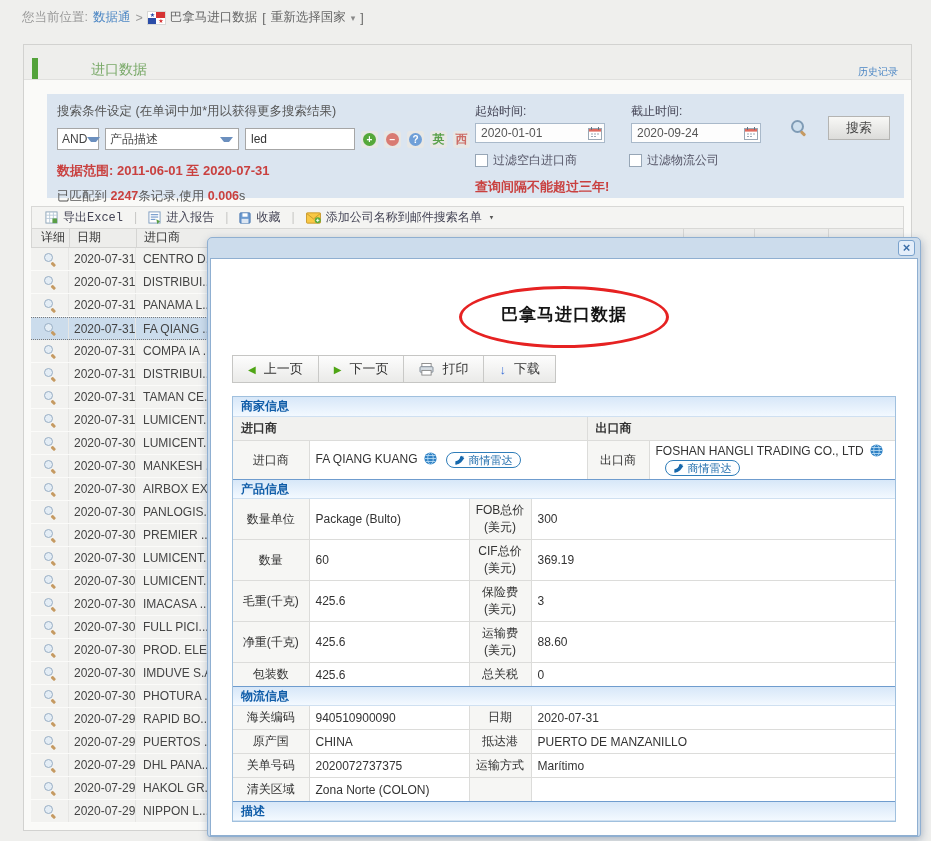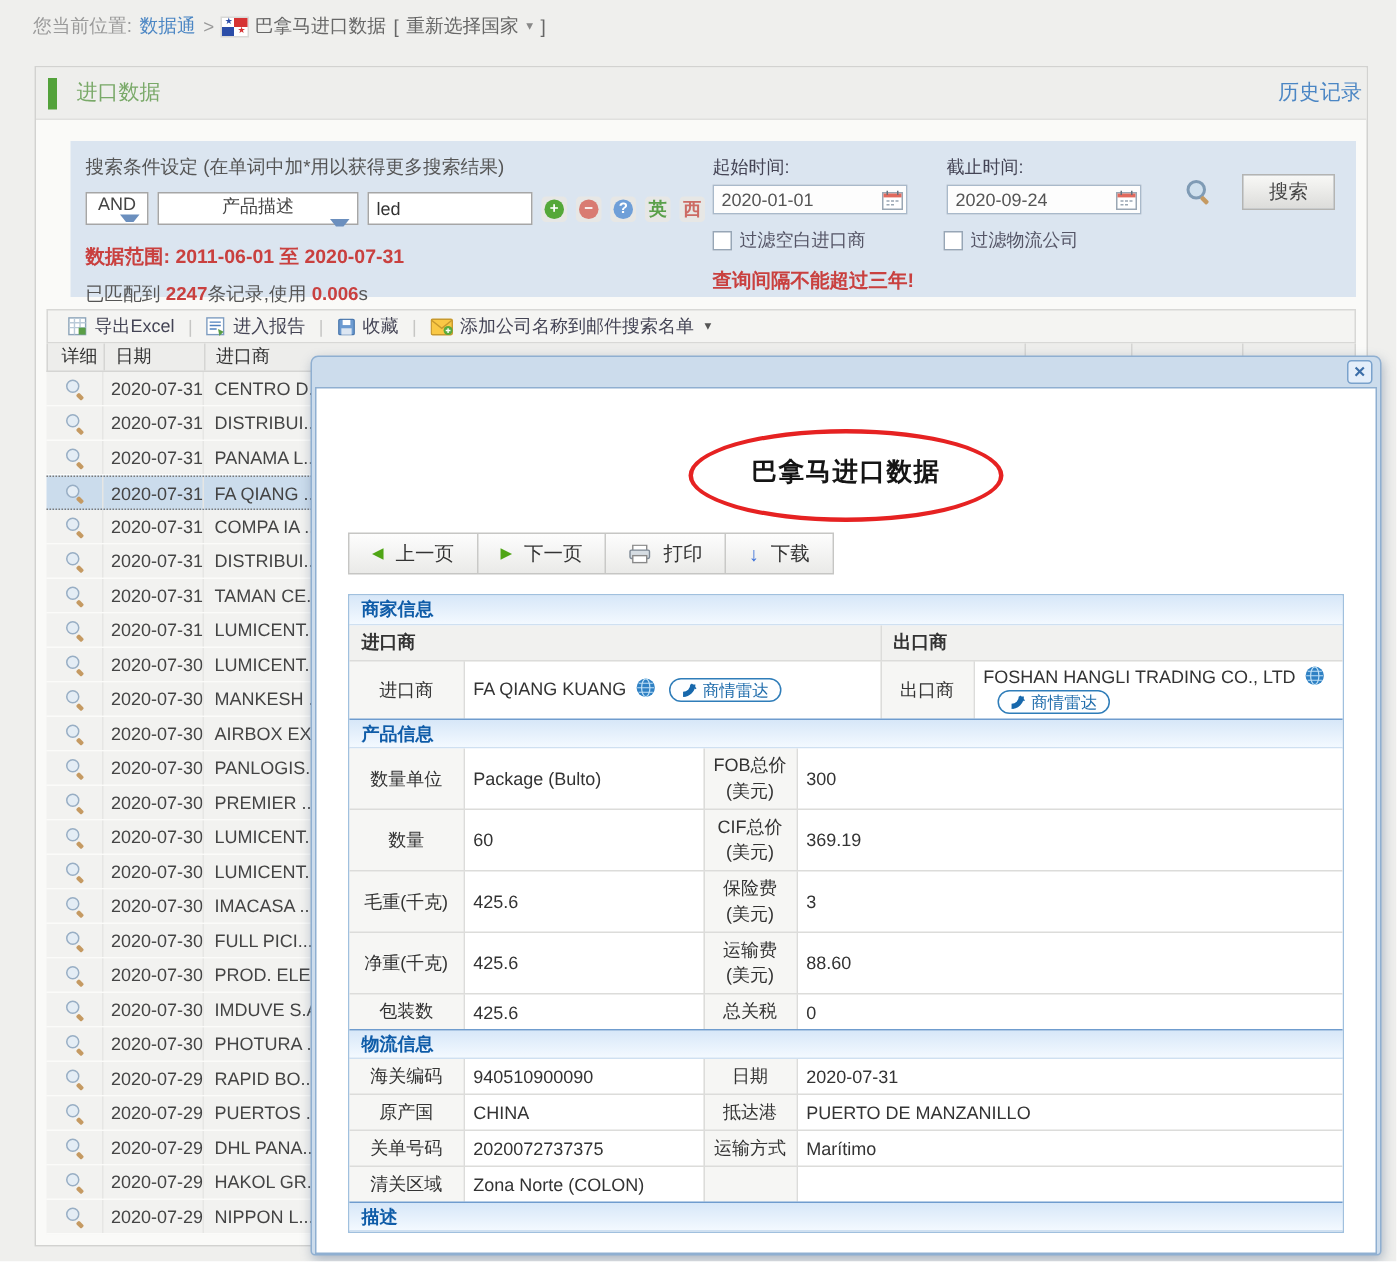--- a/index.html
+++ b/index.html
@@ -14,30 +14,30 @@
   .flag { position:relative; width:17px; height:12px; display:inline-block; box-shadow:0 0 0 1px #d8d8d6; background:#fff; }
   .fq { position:absolute; width:8.5px; height:6px; }
   .fq.tr { left:8.5px; top:0; background:#d63333; }
   .fq.bl { left:0; top:6px; background:#2b4da8; }
   .fstar { font-size:6px; line-height:6px; position:absolute; }
   .fstar.tl { left:2px; top:0; color:#2b4da8; }
   .fstar.br { left:10.5px; top:6px; color:#d63333; }
 
   
   .panel { position:absolute; left:23px; top:44px; width:889px; height:787px; background:#fafaf8; border:1px solid #d2d2d0; }
-  .panel-header { height:35px; background:#eeeeec; border-bottom:1px solid #e0e0de; display:flex; align-items:center; }
+  .panel-header { height:35px; background:#eeeeec; border-bottom:1px solid #e0e0de; display:flex; align-items:flex-end;gap:40px; }
   .green-bar { width:6px; height:21px; background:#53a23b; margin-left:8px; }
   .panel-title { margin-left:13px; font-size:14px; color:#79a968; }
-  .history-link { margin-left:auto; margin-right:3px; font-size:14px; color:#4b86c4; text-decoration:none; cursor:pointer; }
+  .history-link { margin-left:auto; margin-right:13px; font-size:10px; color:#4b86c4; text-decoration:none; cursor:pointer; }
 
   
   .search-box { margin:14px 7px 0 23px; background:#dbe5f0; height:104px; position:relative; padding:9px 10px; }
   .s-hint { font-size:12.5px; color:#555; }
   .s-controls { display:flex; align-items:center; margin-top:8px; }
-  .fsel { height:22px; background:#fff; border:1px solid #a6a6a6; display:flex; align-items:center; font-size:12px; color:#444; padding:0 4px;flex-direction:column; }
+  .fsel { height:22px; background:#fff; border:1px solid #a6a6a6; display:flex; align-items:center; font-size:12px; color:#444; padding:0 4px; }
   .fsel .car { margin-left:auto; padding-left:5px; width:0; height:0; border-left:4px solid transparent; border-right:4px solid transparent; border-top:5px solid #6b8fbe; margin-right:1px; }
   .sel-and { width:42px; }
   .sel-field { width:134px; margin-left:6px; }
   .kw-input { width:110px; height:22px; border:1px solid #a6a6a6; font-size:12px; color:#333; padding:0 5px; margin-left:6px; font-family:"Liberation Sans","DejaVu Sans",sans-serif; }
   .ib { width:17px; height:17px; border-radius:3px; background:#e7e7e5; display:flex; align-items:center; justify-content:center; margin-left:6px; cursor:pointer; }
   .circ { width:13px; height:13px; border-radius:50%; color:#fff; font-size:10px; line-height:13px; text-align:center; font-weight:bold; }
   .circ.plus { background:#55a839; }
   .circ.minus { background:#d97b72; }
   .circ.help { background:#6f9fd8; }
   .ib.lang { font-size:12px; font-weight:bold; }
@@ -57,21 +57,21 @@
   .chk { display:flex; align-items:center; font-size:12px; color:#556; margin-right:52px; cursor:pointer; }
   .cbbox { width:13px; height:13px; background:#fff; border:1px solid #97a6b6; margin-right:5px; }
   .s-warning { margin-top:9px; font-size:13px; font-weight:bold; color:#c9403f; }
   .searchwrap { position:absolute; right:14px; top:22px; display:flex; align-items:center; gap:21px; }
   .mag-lg { position:relative; width:16px; height:16px; display:inline-block; }
   .mag-lg::before { content:""; position:absolute; left:0; top:0; width:9px; height:9px; border:2px solid #7f9bb5; border-radius:50%; background:#cfe0ee; }
   .mag-lg::after { content:""; position:absolute; right:1px; bottom:1px; width:6px; height:3px; background:#c59a62; border-radius:1px; transform:rotate(45deg); }
   .sbtn { width:62px; height:24px; background:linear-gradient(#f8f8f6,#dcdcda); border:1px solid #b4b4b2; font-size:13px; color:#444; display:flex; align-items:center; justify-content:center; cursor:pointer; }
 
   
-  .toolbar { margin:8px 7px 0 7px; height:23px; background:#f4f4f2; border:1px solid #d8d8d6; display:flex; align-items:center; font-size:12px; color:#445; padding:0 7px; white-space:nowrap; }
+  .toolbar { margin:8px 7px 0 7px; height:23px; background:#f4f4f2; border:1px solid #d8d8d6; display:flex; align-items:center; font-size:12px; color:#445; padding:0 7px; white-space:nowrap;font-family:Liberation Mono, monospace; }
   .titem { display:flex; align-items:center; gap:5px; margin:0 6px; cursor:pointer; }
   .tsep { color:#c6c6c4; margin:0 3px; }
   .tb-caret { font-size:9px; color:#555; margin-left:2px; }
 
   
   .grid { margin:0 7px; }
   .grid-header { display:flex; height:19px; background:#ededeb; border:1px solid #d5d5d3; border-top:none; }
   .gh { padding-left:7px; line-height:17px; font-size:12px; color:#333; border-right:1px solid #d5d5d3; overflow:hidden; white-space:nowrap; }
   .gh1 { width:38px; padding-left:9px; } .gh2 { width:67px; } .gh3 { width:547px; } .gh4 { width:71px; } .gh5 { width:74px; } .gh6 { flex:1; border-right:none; }
   .grow { display:flex; height:23px; background:#f2f2f0; border-bottom:1px solid #fbfbf9; align-items:center; }

